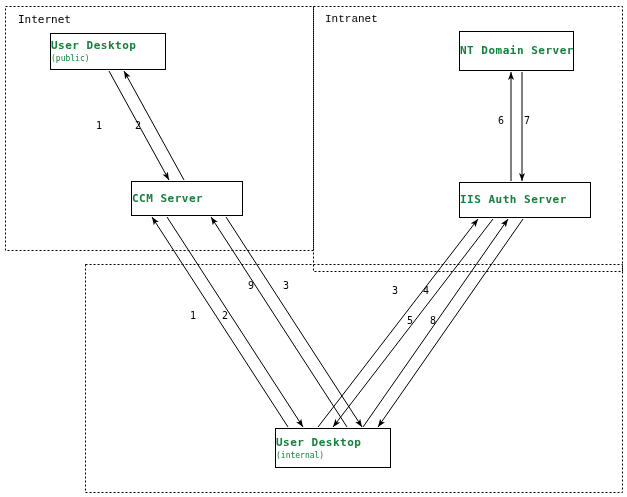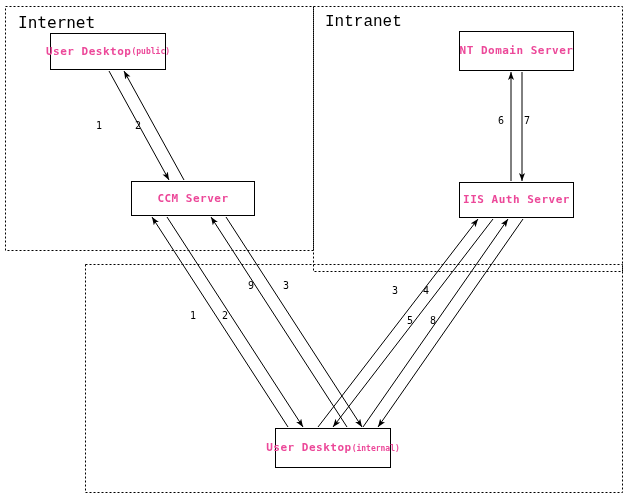--- a/index.html
+++ b/index.html
@@ -18,47 +18,46 @@
   svg.layer {
     position: absolute;
     left: 0;
     top: 0;
     width: 627px;
     height: 497px;
   }
   .zone-label {
     position: absolute;
     font-family: "DejaVu Sans Mono", monospace;
-    font-size: 16px;
+    font-size: 11px;
     color: #000000;
     white-space: nowrap;
   }
   .node-box {
     position: absolute;
     box-sizing: border-box;
     border: 1px solid #000000;
     background: #ffffff;
     display: flex;
-    flex-direction: row;
-    align-items: center;
+    flex-direction: column;
     justify-content: center;
-    color: #ec4899;
+    color: #15803d;
   }
   .node-title {
     font-family: "DejaVu Sans Mono", monospace;
     font-size: 11px;
     font-weight: bold;
     letter-spacing: 0.5px;
     white-space: nowrap;
     line-height: 14px;
   }
   .node-sub {
     font-family: "DejaVu Sans Mono", monospace;
     font-size: 8px;
-    font-weight: bold;
+    font-weight: normal;
     white-space: nowrap;
     line-height: 11px;
   }
   .flow-label {
     position: absolute;
     font-family: "DejaVu Sans Mono", monospace;
     font-size: 10px;
     color: #000000;
     white-space: nowrap;
   }
@@ -97,27 +96,27 @@
 
   <div id="zone-labels">
       <div class="zone-label" style="left: 18px; top: 13px;">Internet</div>
       <div class="zone-label" style="left: 325px; top: 13px; font-family: Liberation Mono, monospace;">Intranet</div>
     </div>
   <div id="node-boxes">
       <div class="node-box" style="left: 50px; top: 33px; width: 116px; height: 37px;">
         <div class="node-title">User Desktop</div>
         <div class="node-sub">(public)</div>
       </div>
-      <div class="node-box" style="left: 131px; top: 181px; width: 124px; height: 35px;">
+      <div class="node-box" style="left: 131px; top: 181px; width: 112px; height: 35px;">
         <div class="node-title">CCM Server</div>
       </div>
       <div class="node-box" style="left: 459px; top: 31px; width: 115px; height: 40px;">
         <div class="node-title">NT Domain Server</div>
       </div>
-      <div class="node-box" style="left: 459px; top: 182px; width: 115px; height: 36px;">
+      <div class="node-box" style="left: 459px; top: 182px; width: 132px; height: 36px;">
         <div class="node-title">IIS Auth Server</div>
       </div>
       <div class="node-box" style="left: 275px; top: 428px; width: 116px; height: 40px;">
         <div class="node-title">User Desktop</div>
         <div class="node-sub">(internal)</div>
       </div>
     </div>
   <div id="flow-labels">
       <div class="flow-label" style="left: 96px; top: 120px;">1</div>
       <div class="flow-label" style="left: 135px; top: 120px;">2</div>

